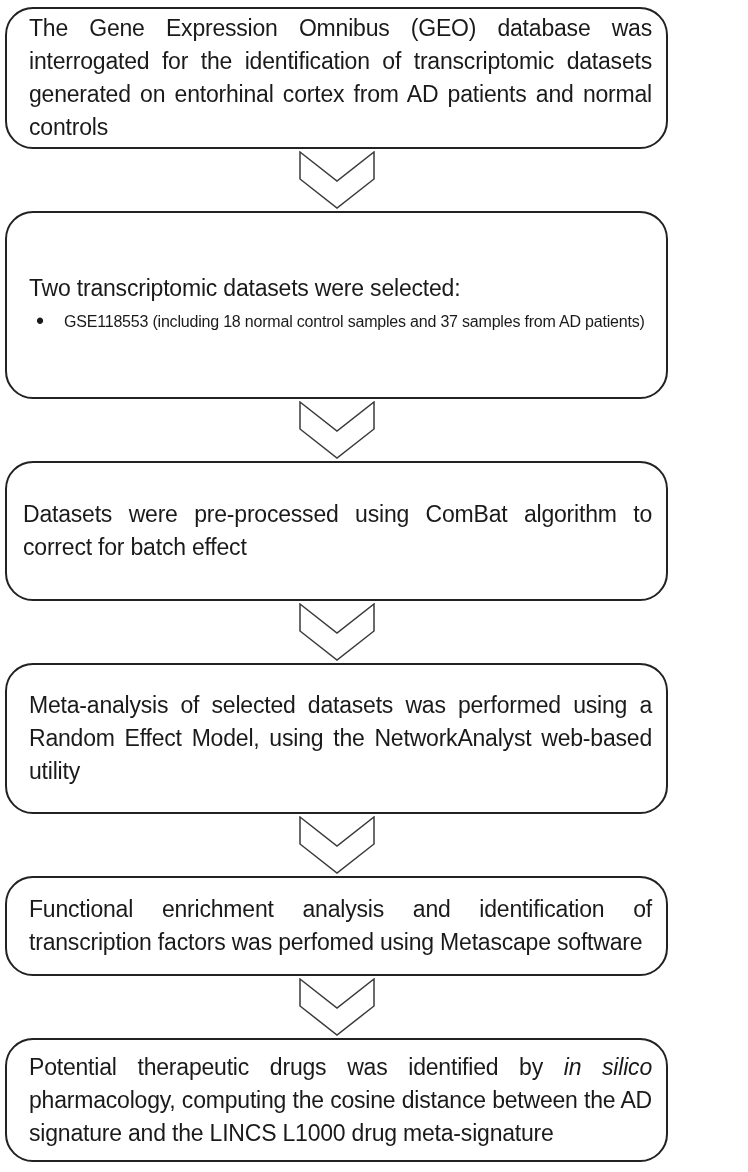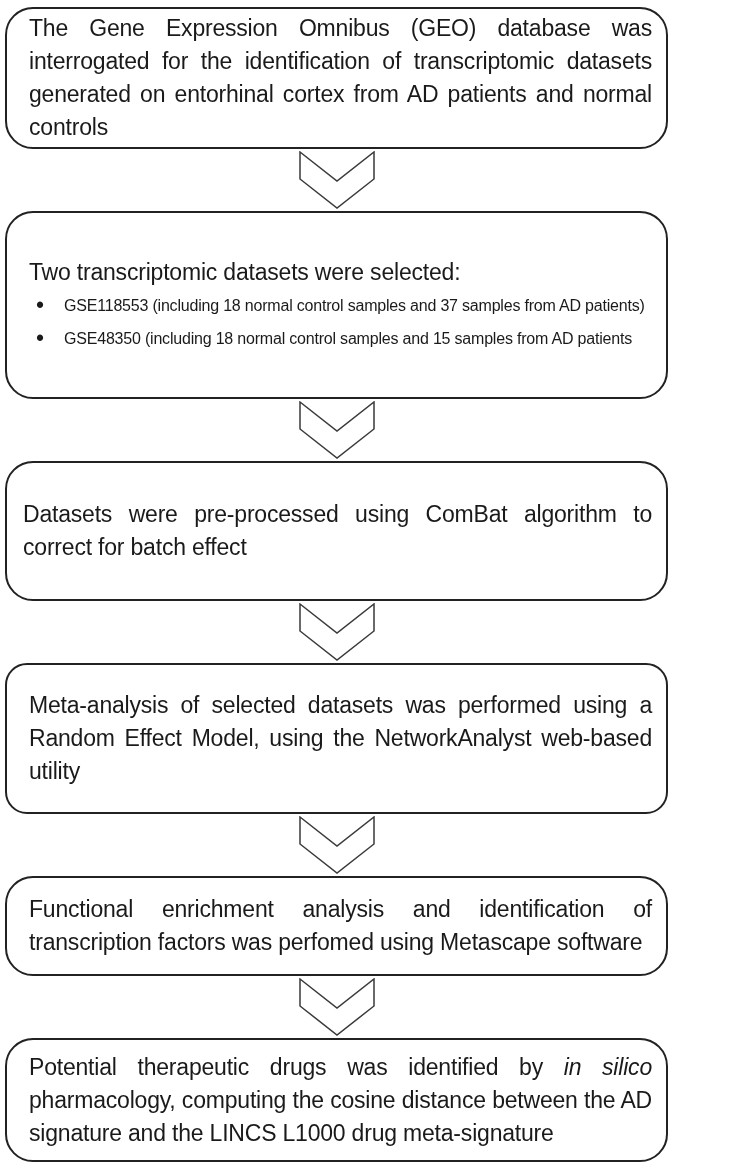--- a/index.html
+++ b/index.html
@@ -56,21 +56,21 @@
     content: "\2022";
     position: absolute;
     left: 0;
     top: 0;
     font-size: 23px;
     line-height: 33px;
   }
   .box-1 { height: 142px; }
   .box-2 { height: 188px; }
   .box-3 { height: 140px; padding-left: 16px; }
-  .box-4 { height: 151px; border-radius: 22px; }
+  .box-4 { height: 151px; }
   .box-5 { height: 100px; }
   .box-6 { height: 124px; }
   .arrow-wrap {
     height: 62px;
     display: flex;
     align-items: center;
     justify-content: center;
     flex: none;
   }
   em { font-style: italic; }
@@ -87,21 +87,20 @@
   <div class="arrow-wrap">
     <svg width="76" height="58" viewBox="0 0 76 58">
       <polygon points="1,1 38,30 75,1 75,28 38,57 1,28" fill="#ffffff" stroke="#3a3a3a" stroke-width="1.5"></polygon>
     </svg>
   </div>
 
   <div class="flow-box box-2">
     <p>Two transcriptomic datasets were selected:</p>
     <ul>
       <li>GSE118553 (including 18 normal control samples and 37 samples from AD patients)</li>
-      <li>GSE48350 (including 18 normal control samples and 15 samples from AD patients</li>
     </ul>
   </div>
 
   <div class="arrow-wrap">
     <svg width="76" height="58" viewBox="0 0 76 58">
       <polygon points="1,1 38,30 75,1 75,28 38,57 1,28" fill="#ffffff" stroke="#3a3a3a" stroke-width="1.5"></polygon>
     </svg>
   </div>
 
   <div class="flow-box box-3">

